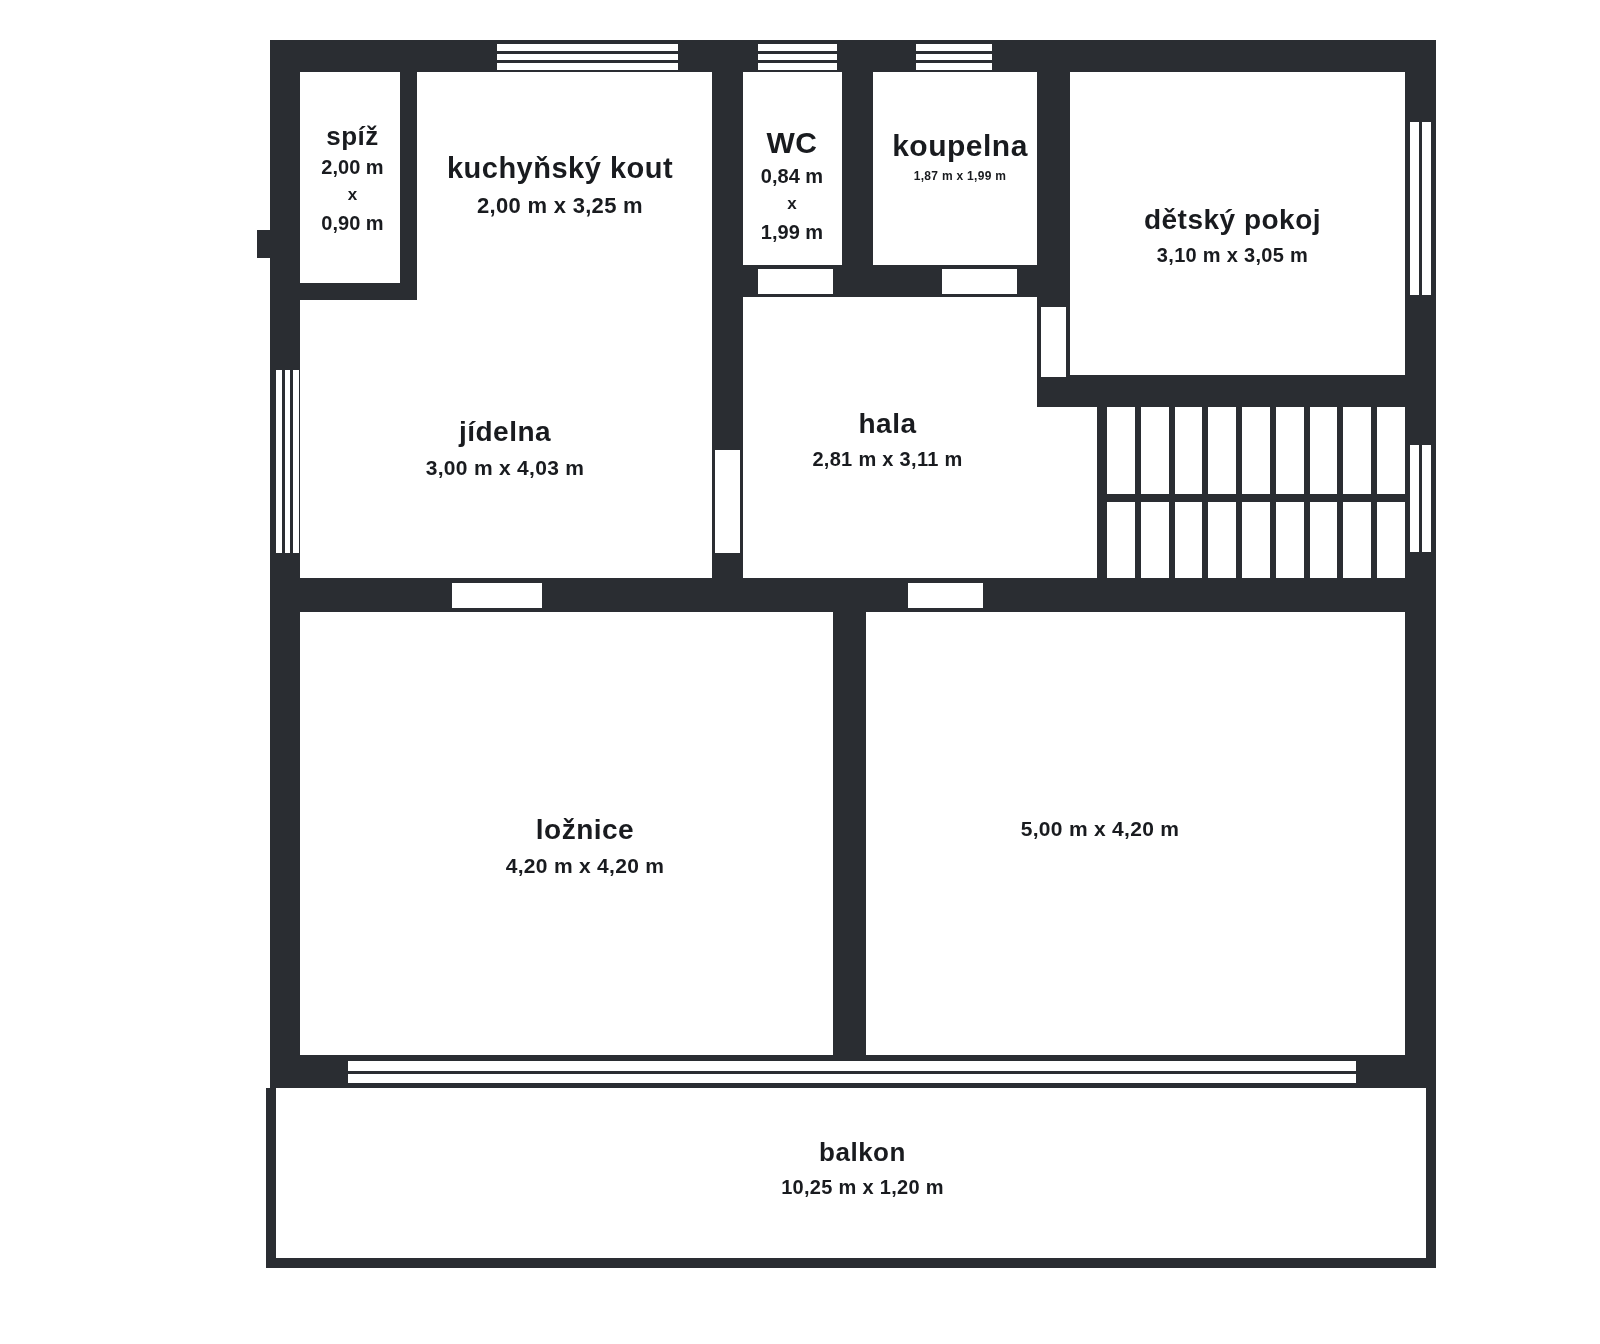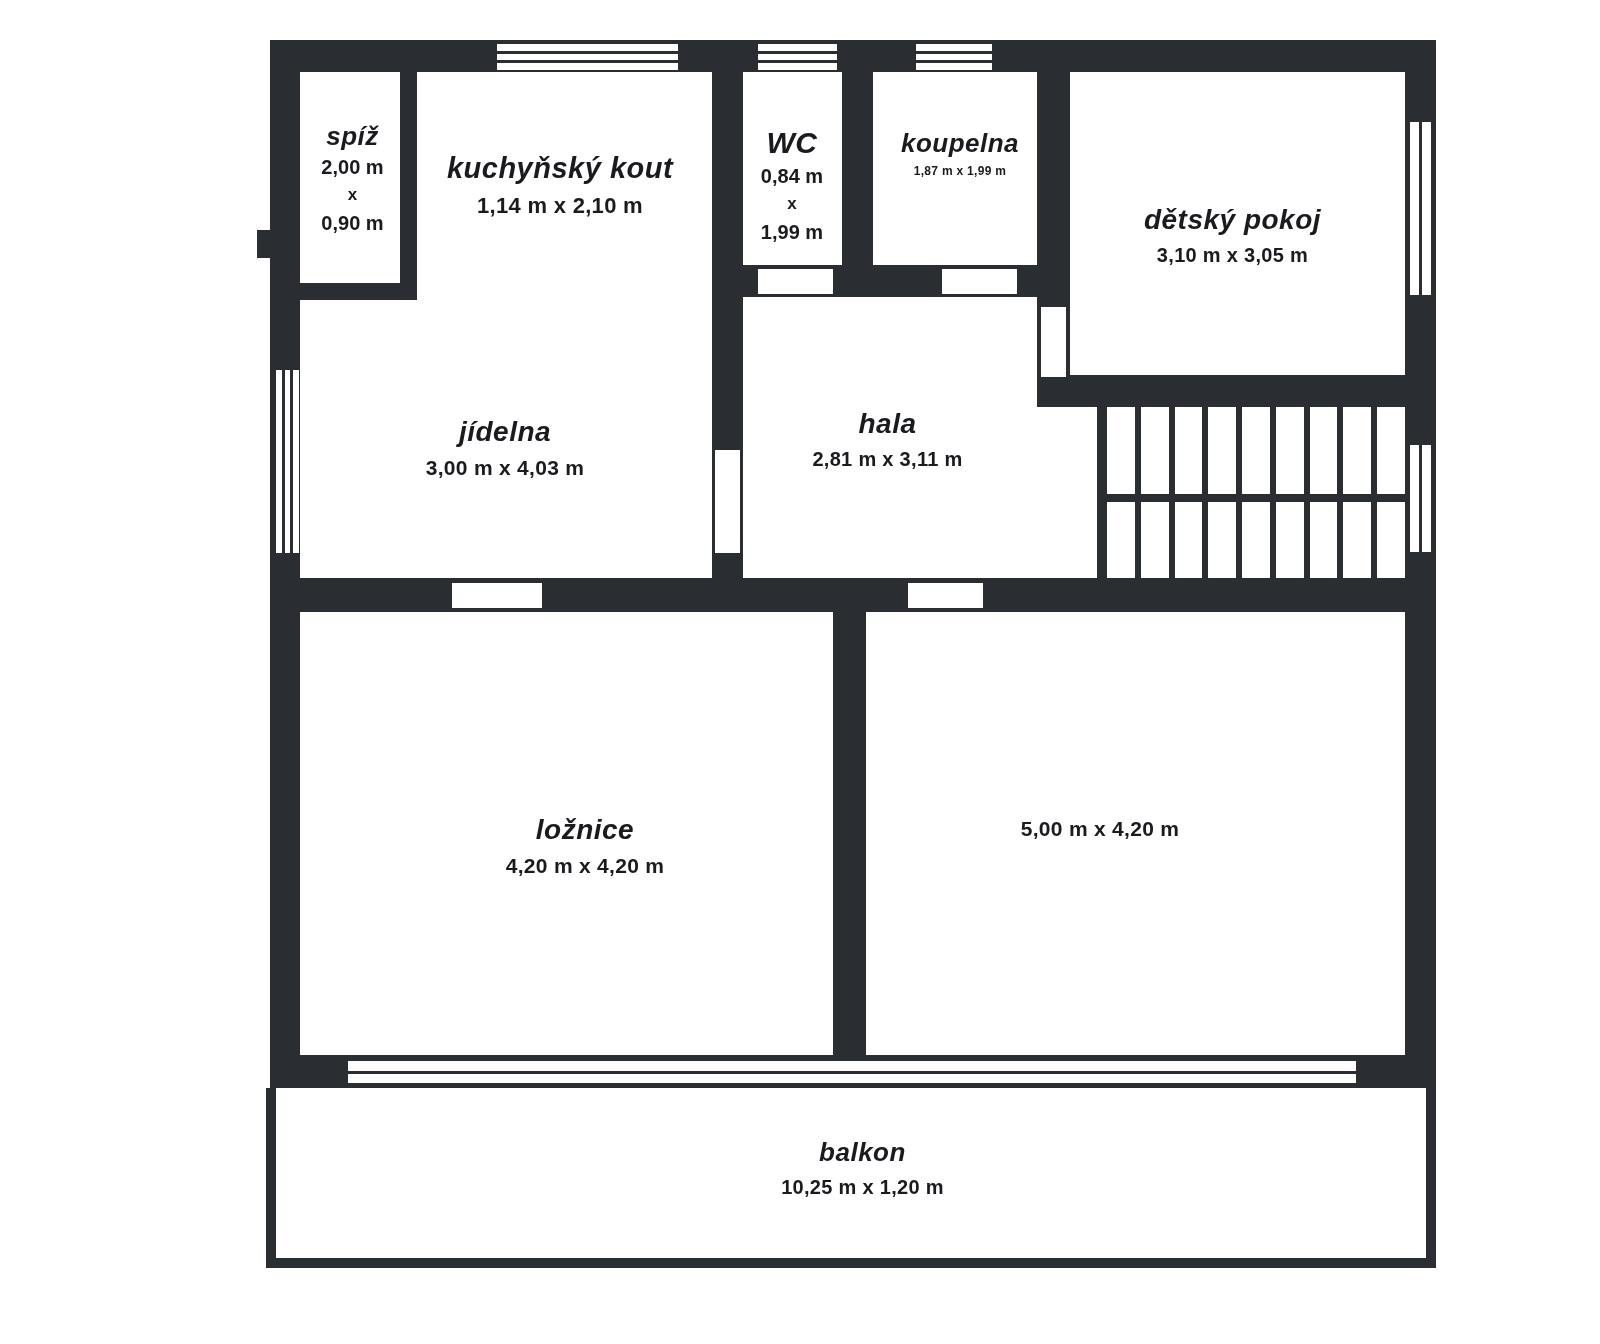--- a/index.html
+++ b/index.html
@@ -22,21 +22,21 @@
   .window.h .wline{height:3px;width:100%;background:var(--wall);}
   .window.v .wline{width:3px;height:100%;background:var(--wall);}
   .stairs{position:absolute;background:var(--wall);}
   .flight{display:flex;gap:6px;}
   .flight .tread{flex:1;background:#ffffff;}
   .midline{width:100%;background:var(--wall);}
   .room-label{
     position:absolute;text-align:center;color:var(--ink);
     font-weight:bold;line-height:1.25;
   }
-  .room-name{font-size:28px;letter-spacing:0.5px;font-style:italic;}
+  .room-name{font-size:28px;letter-spacing:0.5px;}
   .room-dims{font-size:21px;margin-top:6px;letter-spacing:0.3px;}
   .dim-line{font-size:20px;line-height:28px;}
 </style>
 </head>
 <body>
 
 <div id="canvas">
 
   <div class="wall" style="left:270px;top:40px;width:1166px;height:32px;"></div>
   <div class="wall" style="left:270px;top:72px;width:30px;height:1016px;"></div>
@@ -120,32 +120,32 @@
 
   <div class="room-label" style="left:285px;top:120px;width:135px;">
     <div class="room-name" style="font-size:26px;">spíž</div>
     <div class="dim-line">2,00 m</div>
     <div class="dim-line" style="font-size:17px;">x</div>
     <div class="dim-line">0,90 m</div>
   </div>
 
   <div class="room-label" style="left:395px;top:150px;width:330px;">
     <div class="room-name" style="font-size:29px;">kuchyňský kout</div>
-    <div class="room-dims" style="font-size:22px;">1,14 m x 2,10 m</div>
+    <div class="room-dims" style="font-size:22px;">2,00 m x 3,25 m</div>
   </div>
 
   <div class="room-label" style="left:742px;top:124px;width:100px;">
     <div class="room-name" style="font-size:30px;">WC</div>
     <div class="dim-line">0,84 m</div>
     <div class="dim-line" style="font-size:17px;">x</div>
     <div class="dim-line">1,99 m</div>
   </div>
 
   <div class="room-label" style="left:865px;top:127px;width:190px;">
-    <div class="room-name" style="font-size:26px;">koupelna</div>
+    <div class="room-name" style="font-size:30px;">koupelna</div>
     <div class="room-dims" style="font-size:12px;margin-top:4px;">1,87 m x 1,99 m</div>
   </div>
 
   <div class="room-label" style="left:1105px;top:202px;width:255px;">
     <div class="room-name">dětský pokoj</div>
     <div class="room-dims" style="font-size:20px;">3,10 m x 3,05 m</div>
   </div>
 
   <div class="room-label" style="left:395px;top:414px;width:220px;">
     <div class="room-name">jídelna</div>

